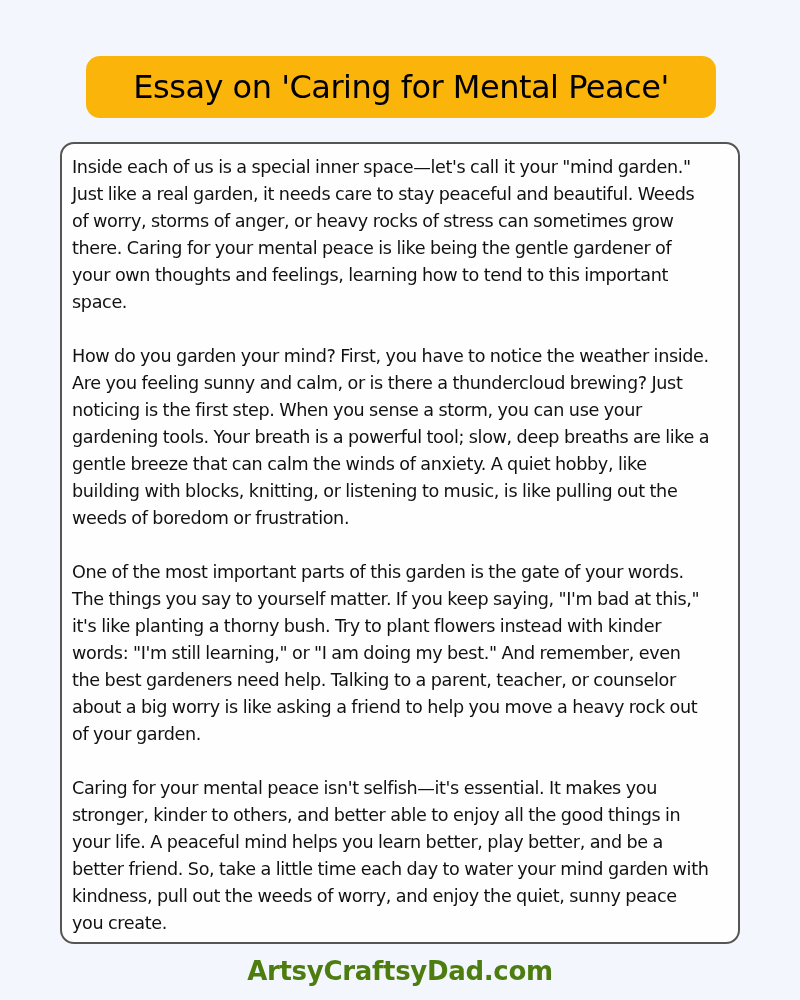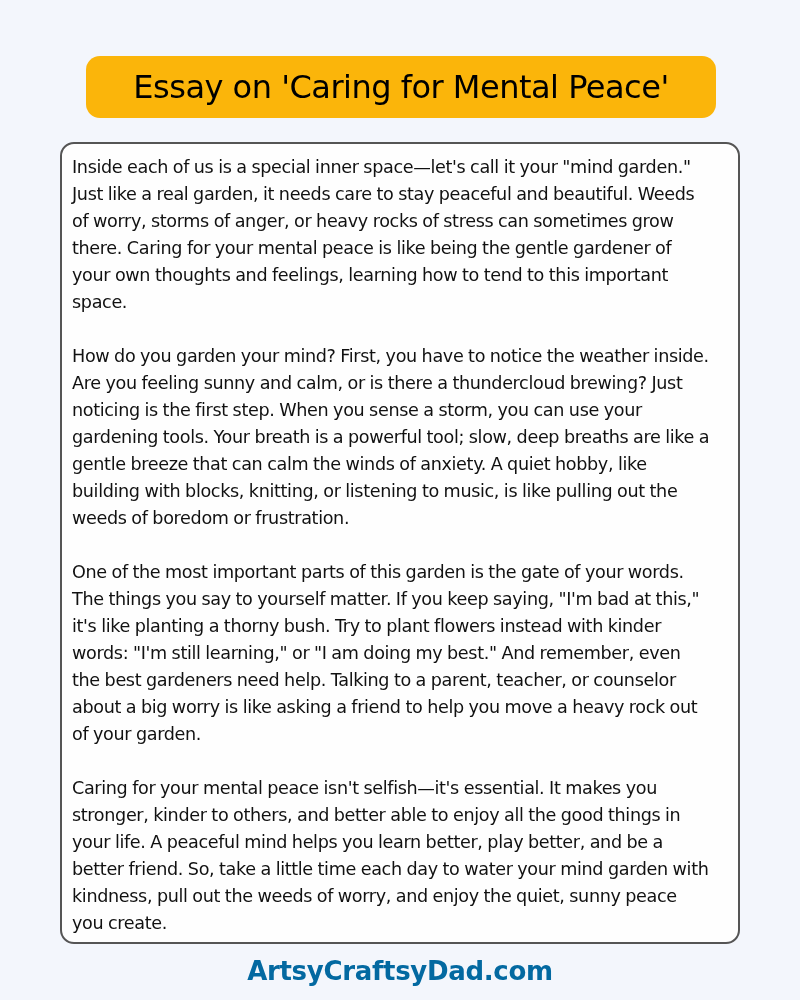--- a/index.html
+++ b/index.html
@@ -25,21 +25,21 @@
   }
   .para {
     margin:0 0 27px 0;
     font-family:"DejaVu Sans", sans-serif;
     font-size:17.6px; line-height:27px; color:#111;
     letter-spacing:-0.35px; word-spacing:-0.5px;
   }
   .footer {
     position:absolute; left:0; right:0; top:956px; text-align:center;
     font-family:"DejaVu Sans", sans-serif; font-weight:bold;
-    font-size:26px; color:#0369a1; letter-spacing:-0.3px;
+    font-size:26px; color:#4d7c0f; letter-spacing:-0.3px;
   }
 </style>
 </head>
 <body>
 
 <div class="title-pill">
   <span class="title-text">Essay on 'Caring for Mental Peace'</span>
 </div>
 
 <div class="essay-box">

